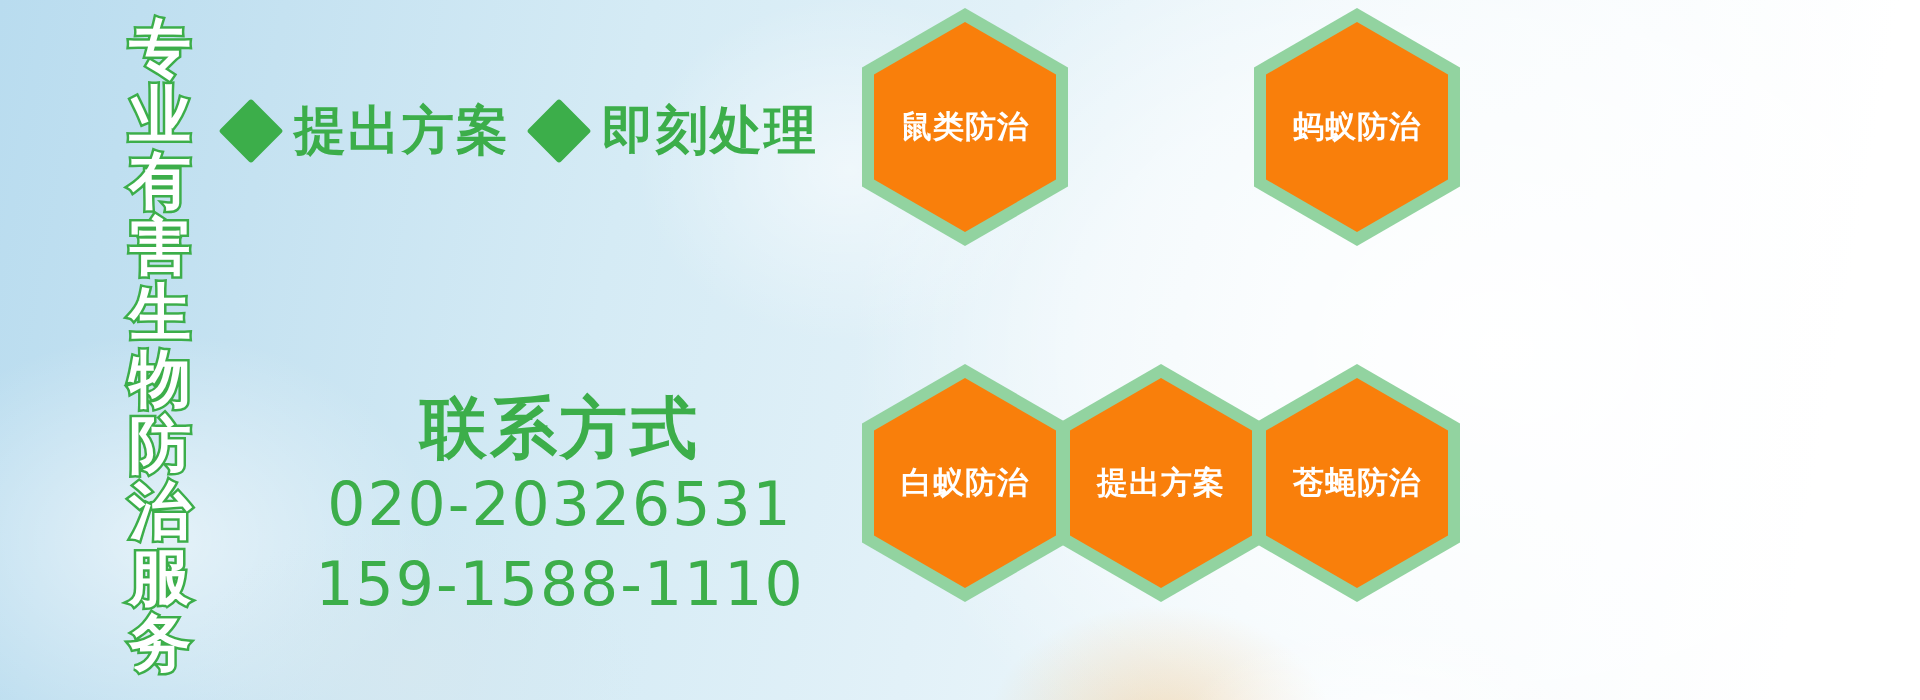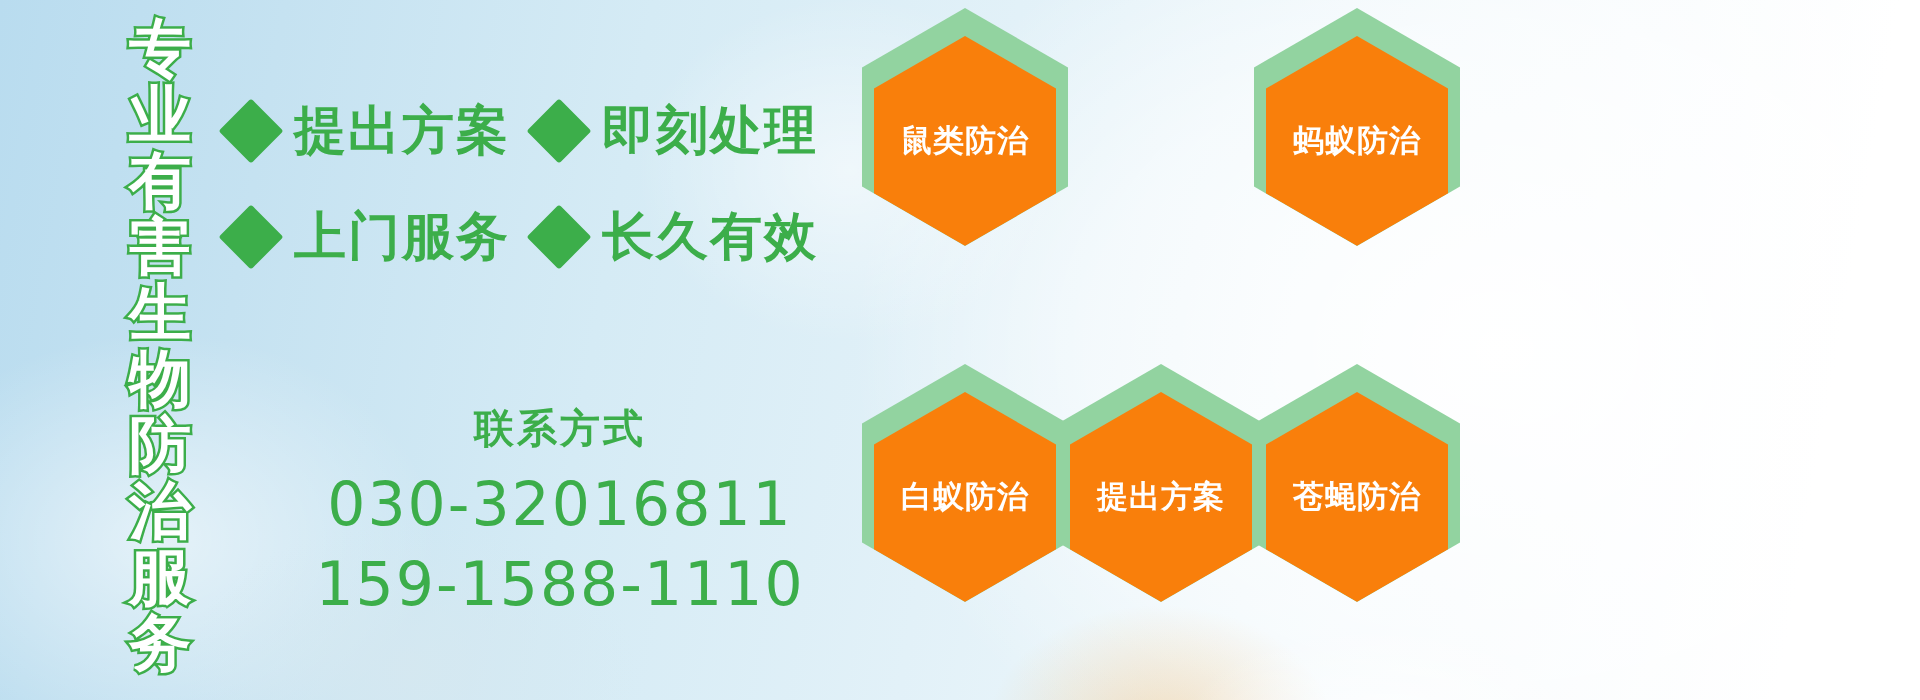--- a/index.html
+++ b/index.html
@@ -83,21 +83,21 @@
 
   
   #contact {
     position: absolute;
     left: 300px;
     top: 392px;
     width: 520px;
     text-align: center;
   }
   #contact-title {
-    font-size: 40px;
+    font-size: 67px;
     font-weight: bold;
     color: #3cae4a;
     letter-spacing: 3px;
     line-height: 72px;
   }
   .phone {
     font-size: 60px;
     color: #3cae4a;
     letter-spacing: 2px;
     line-height: 80px;
@@ -110,21 +110,21 @@
     left: 862px;
     top: 0px;
     width: 600px;
     height: 570px;
   }
   .hex {
     position: absolute;
     width: 206px;
     height: 238px;
     display: flex;
-    align-items: flex-end;
+    align-items: center;
     justify-content: center;
     -webkit-clip-path: polygon(50% 0%, 100% 25%, 100% 75%, 50% 100%, 0% 75%, 0% 25%);
     clip-path: polygon(50% 0%, 100% 25%, 100% 75%, 50% 100%, 0% 75%, 0% 25%);
     background: #92d3a0;
   }
   .hex .inner {
     width: 182px;
     height: 210px;
     display: flex;
     align-items: center;
@@ -165,31 +165,25 @@
     <span class="vchar">务</span>
   </div>
 
   <div id="features">
     <div class="feature-row">
       <span class="bullet-diamond"></span>
       <span class="feature-text">提出方案</span>
       <span class="bullet-diamond"></span>
       <span class="feature-text">即刻处理</span>
     </div>
-    <div class="feature-row">
-      <span class="bullet-diamond"></span>
-      <span class="feature-text">上门服务</span>
-      <span class="bullet-diamond"></span>
-      <span class="feature-text">长久有效</span>
-    </div>
   </div>
 
   <div id="contact">
     <div id="contact-title">联系方式</div>
-    <div class="phone">030-32016811</div>
+    <div class="phone">020-20326531</div>
     <div class="phone">159-1588-1110</div>
   </div>
 
   <div id="honeycomb">
     <div class="hex" style="left:0px;   top:8px;">
       <div class="inner">
         <span class="label">鼠类防治</span>
       </div>
     </div>
     <div class="hex" style="left:392px; top:8px;">

